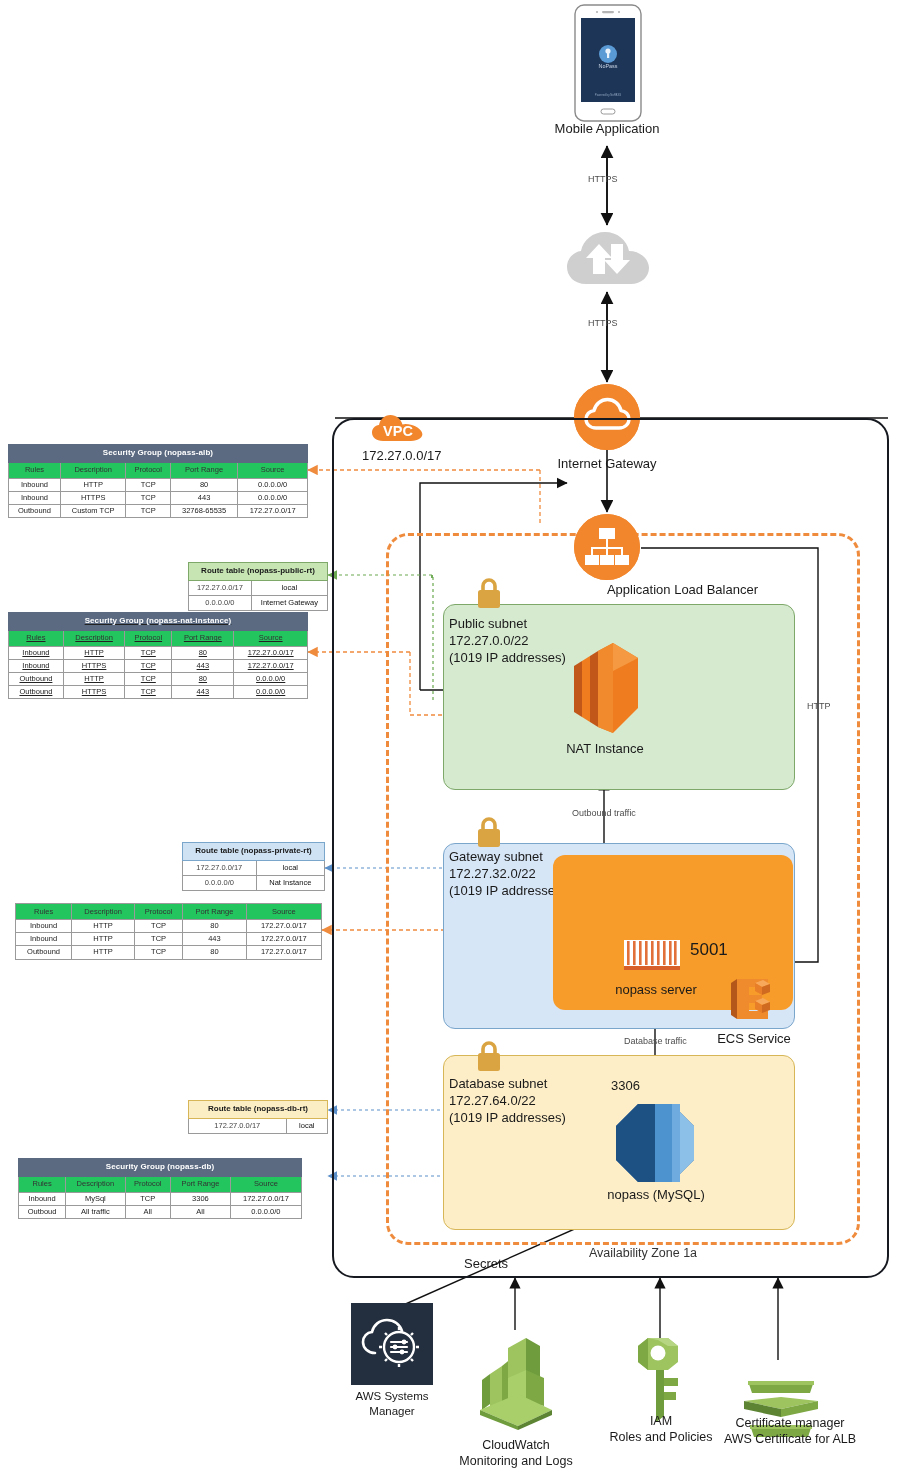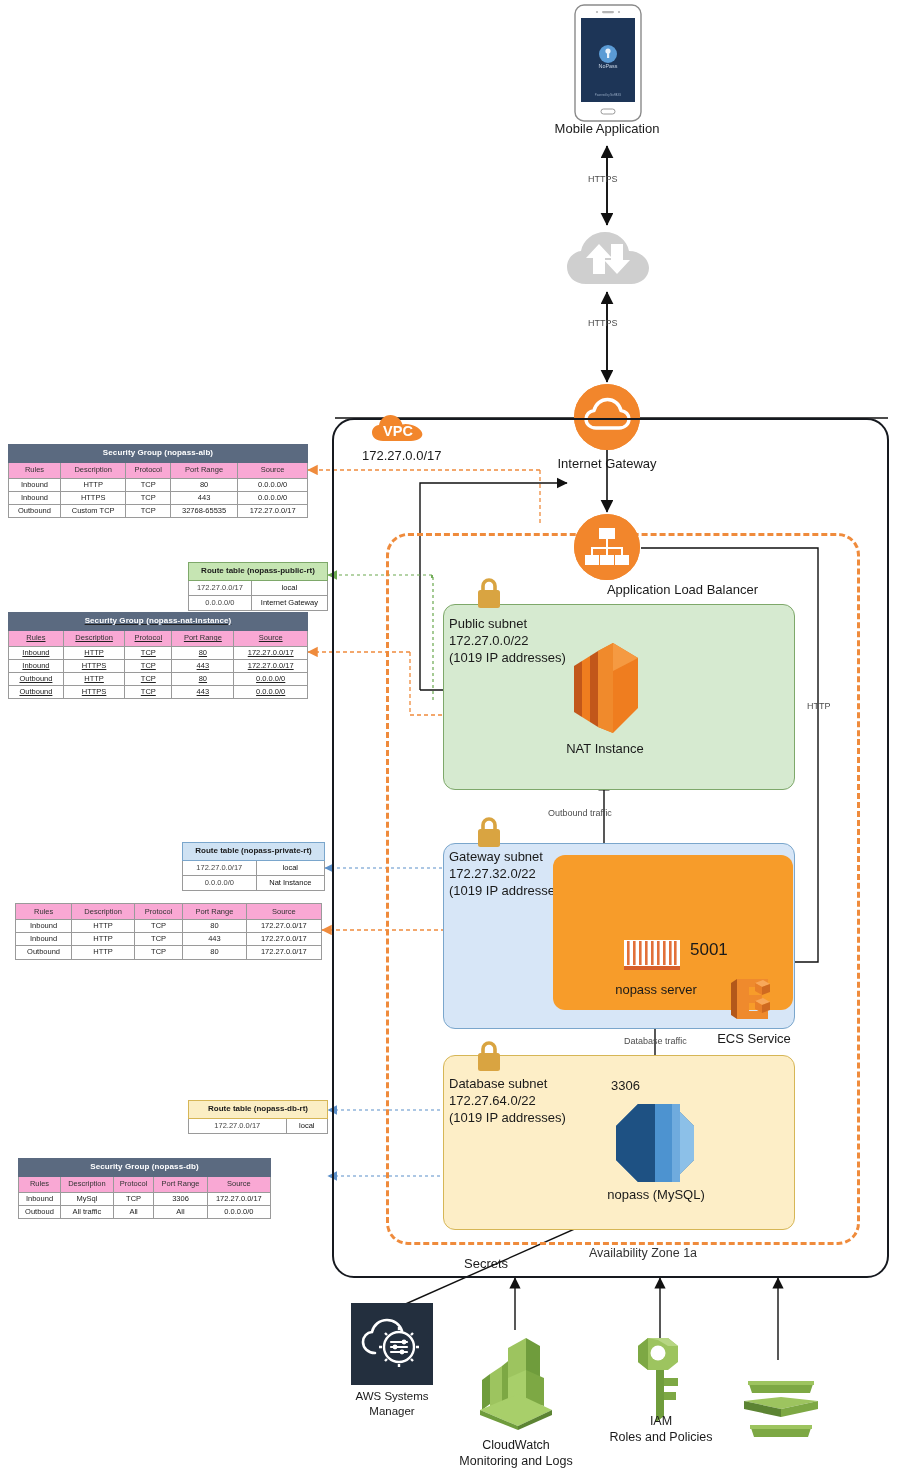--- a/index.html
+++ b/index.html
@@ -22,21 +22,21 @@
   .lbl-c { text-align: center; }
   .lbl-sm { font-size: 9px; color: #4d4d4d; }
 
   
   .tbl { position: absolute; border-collapse: collapse; background: #fff;
          font-size: 7.5px; color: #222; }
   .tbl td, .tbl th { border: 1px solid #9a9a9a; padding: 1px 2px; text-align: center;
                      font-weight: normal; line-height: 1.35; }
   .tbl .hdr { background: #5b6a80; color: #ffffff; font-weight: bold; font-size: 8px;
               letter-spacing: .1px; border: 1px solid #5b6a80; padding: 3px 2px;}
-  .tbl .colhdr td { background: #f9a8d4; color: #333; font-size: 7.5px; padding: 2.5px 2px;}
+  .tbl .colhdr td { background: #22c55e; color: #333; font-size: 7.5px; padding: 2.5px 2px;}
   .tbl tbody td { font-size: 7.5px; }
 
   .rt { position: absolute; border-collapse: collapse; background: #fff; font-size: 7.5px; }
   .rt td { border: 1px solid #9a9a9a; padding: 2px 3px; text-align: center; line-height: 1.35;}
   .rt .rt-hdr { font-weight: bold; font-size: 8px; padding: 3px 2px; }
   .rt-green .rt-hdr { background: #c6e5b3; border-color: #7ea86a; }
   .rt-blue  .rt-hdr { background: #cfe2f3; border-color: #7aa6cc; }
   .rt-yellow .rt-hdr { background: #fbeec4; border-color: #d6b656; }
   .rt td.val { color: #444; }
   .rt td.dest { font-weight: normal; color: #111; }
@@ -222,21 +222,21 @@
       <path d="M16,23 L24,18 L24,84 L16,79 Z" fill="#ef7d1f"></path>
       <path d="M24,18 L32,13 L32,89 L24,84 Z" fill="#c2571a"></path>
       <path d="M32,13 L47,5 L72,20 L72,70 L47,95 L32,89 Z" fill="#ef7d1f"></path>
       <path d="M47,5 L72,20 L47,33 Z" fill="#f59a42"></path>
       <path d="M32,13 L47,5 L47,95 L32,89 Z" fill="#f08a2c"></path>
     </svg>
   </div>
   <div class="lbl lbl-c" style="left:519px;top:741px;width:172px;">NAT Instance</div>
 
   <div class="lbl lbl-sm" style="left:807px;top:701px;">HTTP</div>
-  <div class="lbl lbl-sm" style="left:548px;top:808px;">Outbound traffic</div>
+  <div class="lbl lbl-sm" style="left:572px;top:808px;">Outbound traffic</div>
 
   <div class="subnet subnet-private" style="left:443px;top:843px;width:352px;height:186px;"></div>
   <div class="abs lock" style="left:474px;top:816px;">
     <svg width="30" height="32" viewBox="0 0 30 32">
       <path d="M9,14 L9,9 a6,6 0 0 1 12,0 L21,14" fill="none" stroke="#d9a441" stroke-width="3.6"></path>
       <rect x="4" y="13" width="22" height="18" rx="2.5" fill="#d9a441"></rect>
     </svg>
   </div>
   <div class="subnet-title" style="left:449px;top:848px;">
     <div>Gateway subnet</div>
@@ -380,20 +380,24 @@
     <svg width="82" height="70" viewBox="0 0 82 70">
       <path d="M8,6 L74,6 L70,18 L12,18 Z" fill="#7da844"></path>
       <path d="M8,6 L74,6 L74,10 L8,10 Z" fill="#9dc45f"></path>
       <path d="M4,26 L41,22 L78,26 L41,34 Z" fill="#9dc45f"></path>
       <path d="M4,26 L41,34 L41,42 L4,34 Z" fill="#5c8433"></path>
       <path d="M78,26 L41,34 L41,42 L78,34 Z" fill="#7da844"></path>
       <path d="M10,50 L72,50 L68,62 L14,62 Z" fill="#7da844"></path>
       <path d="M10,50 L72,50 L72,54 L10,54 Z" fill="#9dc45f"></path>
     </svg>
   </div>
+  <div class="lbl lbl-c" style="left:690px;top:1415px;width:200px;font-size:12.5px;line-height:16px;">
+    <div>Certificate manager</div>
+    <div>AWS Certificate for ALB</div>
+  </div>
 
   <table class="tbl" style="left:8px;top:444px;width:300px;">
     <thead>
       <tr>
           <th class="hdr" colspan="5">Security Group (nopass-alb)</th>
         </tr>
       <tr class="colhdr">
         <td>Rules</td>
         <td>Description</td>
         <td>Protocol</td>
@@ -543,21 +547,21 @@
         <tr>
           <td class="rt-hdr" colspan="2">Route table (nopass-db-rt)</td>
         </tr>
     <tr>
       <td class="val">172.27.0.0/17</td>
       <td class="dest">local</td>
     </tr>
   </tbody>
     </table>
 
-  <table class="tbl" style="left:18px;top:1158px;width:253px;">
+  <table class="tbl" style="left:18px;top:1158px;width:284px;">
     <thead>
       <tr>
           <th class="hdr" colspan="5">Security Group (nopass-db)</th>
         </tr>
       <tr class="colhdr">
         <td>Rules</td>
         <td>Description</td>
         <td>Protocol</td>
         <td>Port Range</td>
         <td>Source</td>

